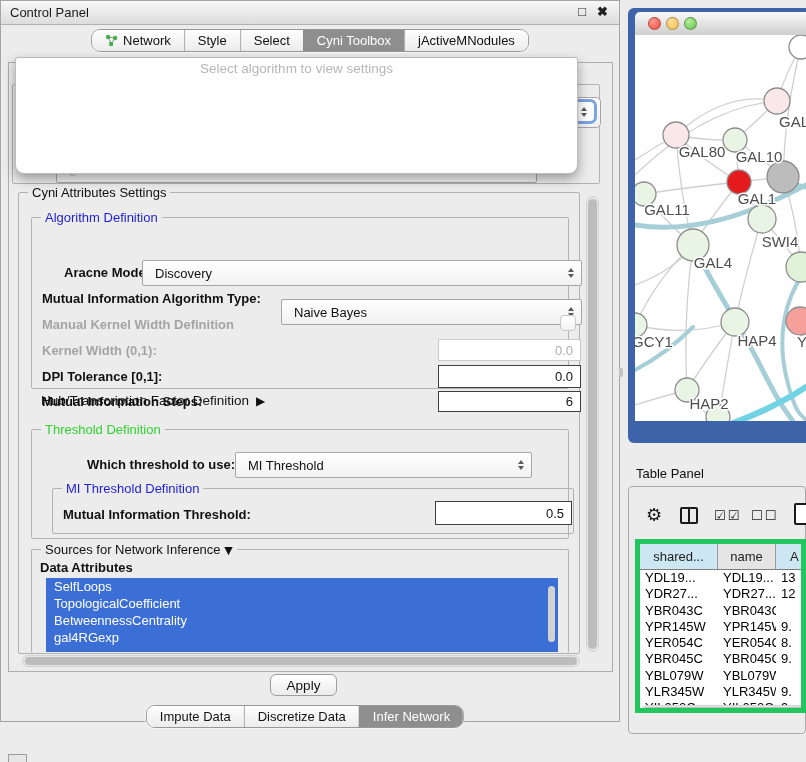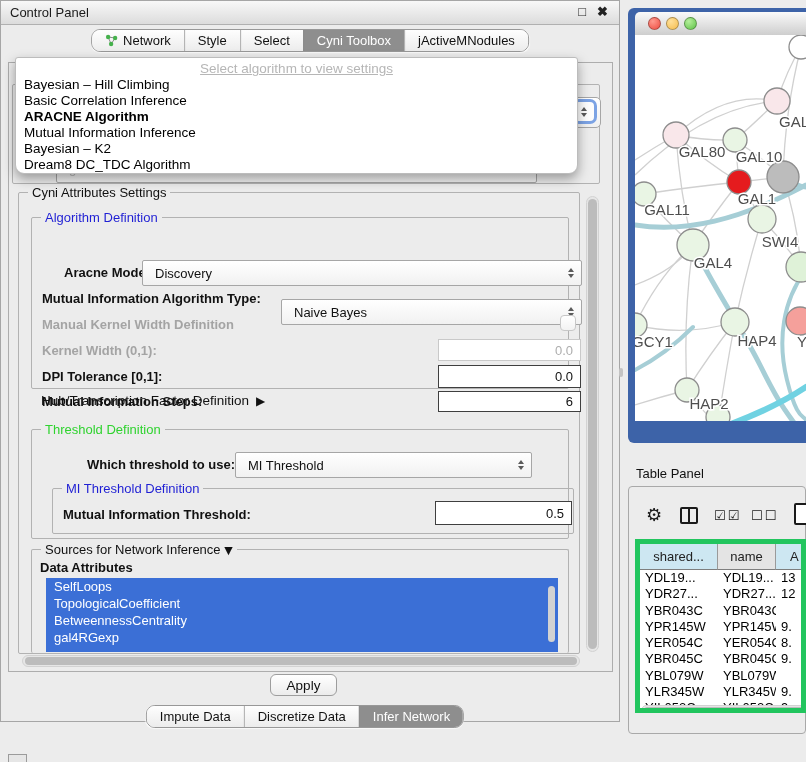--- a/index.html
+++ b/index.html
@@ -35,21 +35,21 @@
   .spin i{display:block;width:0;height:0;border-left:3.5px solid transparent;border-right:3.5px solid transparent;}
   .spin .up{border-bottom:4px solid #5a5a5a;}
   .spin .dn{border-top:4px solid #5a5a5a;}
   .field{position:absolute;background:#fff;border:1px solid #3f3f3f;display:flex;align-items:center;
          justify-content:flex-end;padding:0 7px;font-size:13px;box-sizing:border-box;}
   .field.dis{border-color:#c9c9c9;color:#aeaeae;}
   .checkbox{position:absolute;background:linear-gradient(#ffffff,#f2f2f2);border:1px solid #c7c7c7;border-radius:4px;box-sizing:border-box;}
   
   .popup{position:absolute;background:#fff;border:1px solid #bcbcbc;border-radius:3px 3px 9px 9px;
          box-shadow:0 5px 12px rgba(0,0,0,.35);z-index:40;box-sizing:border-box;}
-  .popup .prompt{color:#b6b6b6;text-align:center;font-size:13.5px;padding-top:3px;text-decoration:underline;}
+  .popup .prompt{color:#b6b6b6;text-align:center;font-size:13.5px;padding-top:3px;}
   .popup .item{font-size:13.5px;height:16px;line-height:16px;padding-left:8px;white-space:nowrap;color:#000;}
   .popup .item.bold{font-weight:bold;}
   
   .attrlist{position:absolute;background:#fff;overflow:hidden;}
   .attrlist .row{background:#3b6fd6;color:#fff;height:17px;line-height:17px;padding-left:8px;font-size:13px;white-space:nowrap;}
   .listthumb{position:absolute;background:#d2d2d2;border-radius:4px;}
   
   .scrtrack{position:absolute;background:#e6e6e6;border:1px solid #d2d2d2;border-radius:7px;box-sizing:border-box;}
   .scrthumb{position:absolute;background:#bcbcbc;border-radius:6px;}
   
@@ -243,28 +243,20 @@
           <span>Discretize Data</span>
         </div>
       <div class="active">
           <span>Infer Network</span>
         </div>
     </div>
   </div>
 
   <div class="popup" style="left:15px;top:57px;width:563px;height:117px;">
     <div class="prompt">Select algorithm to view settings</div>
-    <div style="margin-top:1px;">
-      <div class="item">Bayesian – Hill Climbing</div>
-      <div class="item">Basic Correlation Inference</div>
-      <div class="item bold">ARACNE Algorithm</div>
-      <div class="item">Mutual Information Inference</div>
-      <div class="item">Bayesian – K2</div>
-      <div class="item">Dream8 DC_TDC Algorithm</div>
-    </div>
   </div>
 
   <div class="abs" style="left:8px;top:754px;width:19px;height:12px;border:1px solid #9b9b9b;background:#e6e6e6;box-sizing:border-box;"></div>
 
   <div class="abs" style="left:619px;top:368px;width:4px;height:9px;background:#c3c3c3;border-radius:2px;"></div>
 
   <div class="netframe" style="left:628px;top:8px;width:178px;height:435px;">
     <div class="nettitle" style="left:7px;top:4px;width:171px;height:24px;">
       <div class="tl" style="left:13px;top:5px;background:radial-gradient(circle at 35% 30%,#ff9a8e,#ee4b40);"></div>
       <div class="tl" style="left:31px;top:5px;background:radial-gradient(circle at 35% 30%,#ffe09a,#f5bd4f);"></div>

